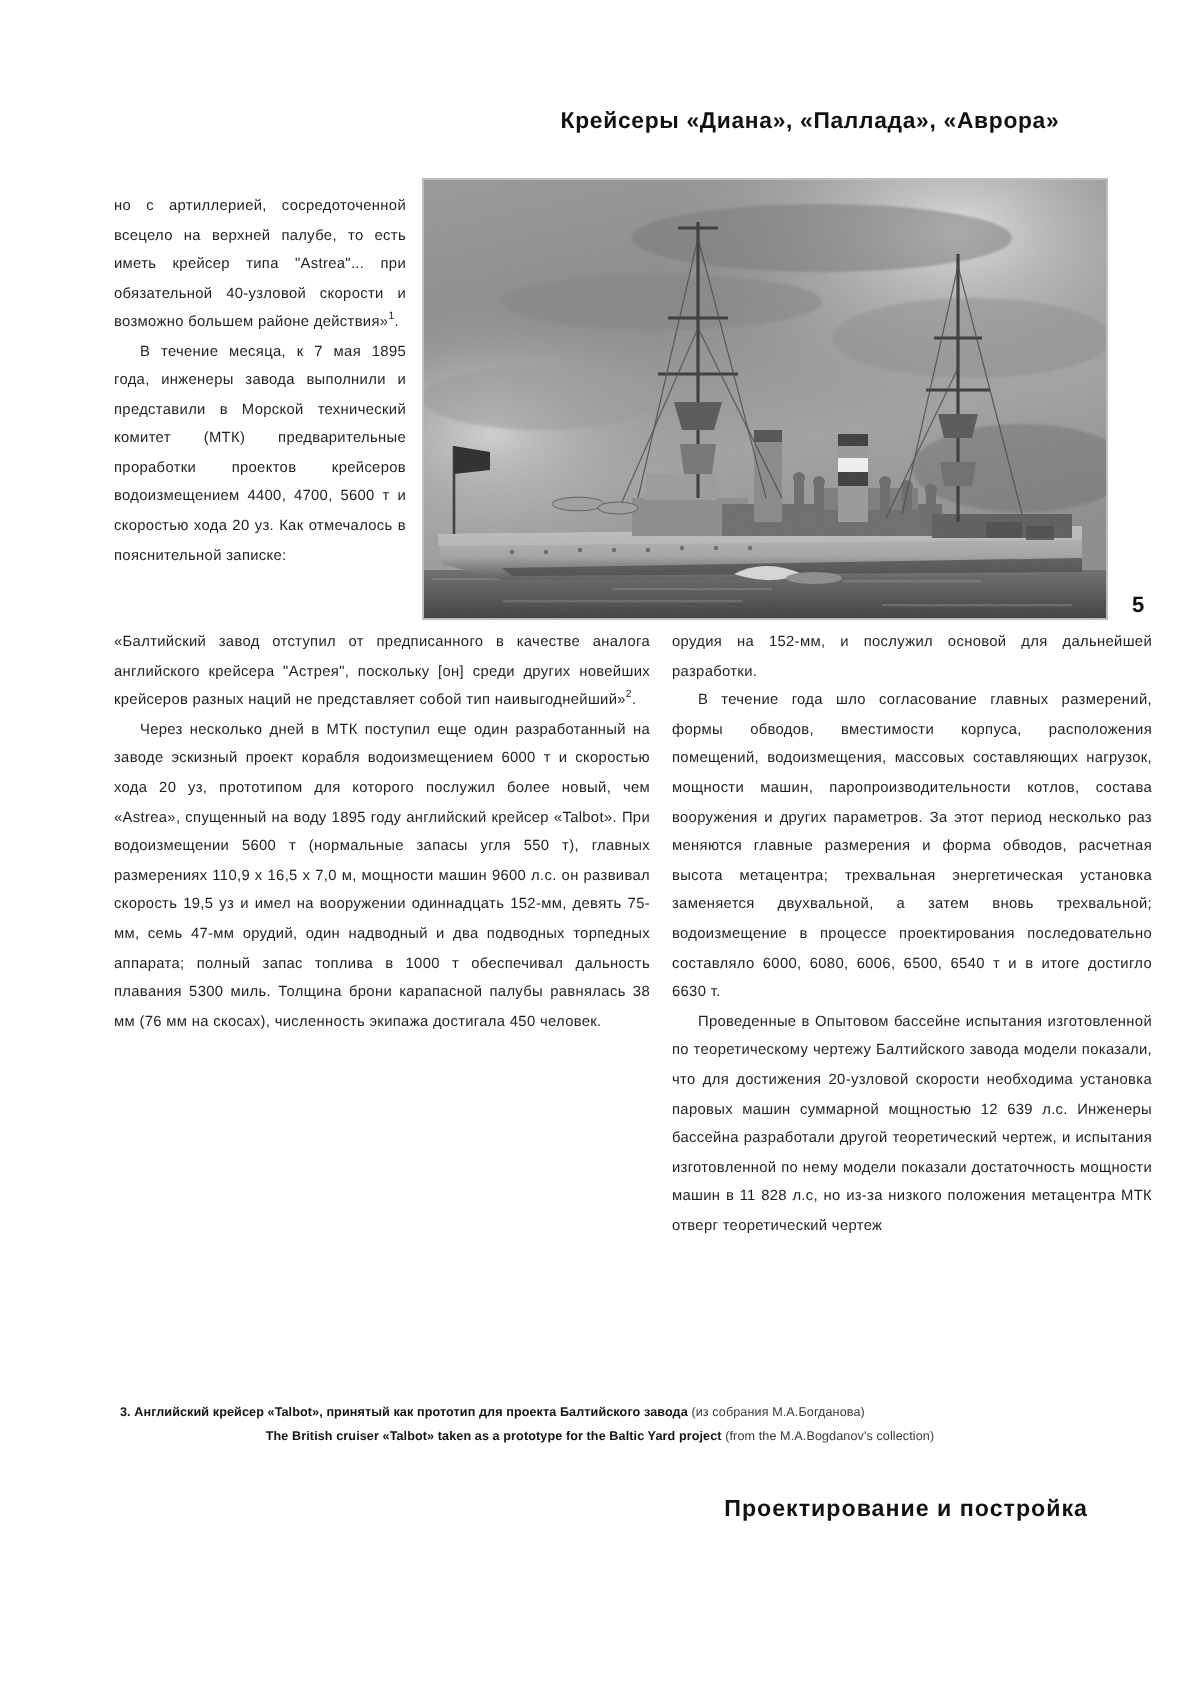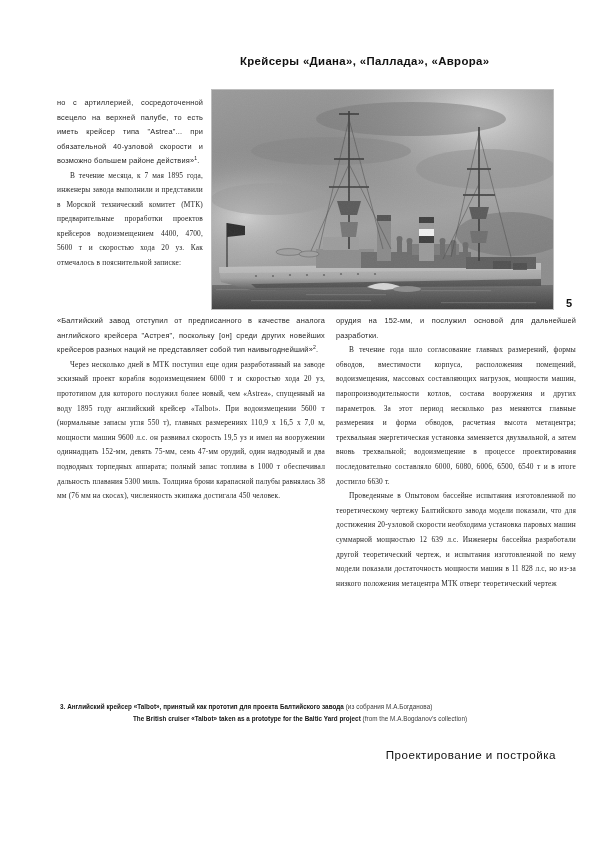--- a/index.html
+++ b/index.html
@@ -22,21 +22,21 @@
     width: 600px;
     height: 850px;
   }
 
   
   .running-head {
     position: absolute;
     left: 240px;
     top: 55px;
     width: 330px;
-    text-align: left;
+    text-align: center;
     font-size: 11.4px;
     font-weight: bold;
     letter-spacing: 0.35px;
     color: #111;
   }
 
   
   .folio {
     position: absolute;
     left: 566px;
@@ -91,21 +91,21 @@
     text-align: justify;
     color: #1f1f1f;
     letter-spacing: 0.17px;
     margin-left: 24px;
   }
   .col-narrow p,
   .col-wide-left p,
   .col-wide-right p {
     margin: 0;
   }
-  .indent { text-indent: 13px; font-family: Liberation Serif, serif; }
+  .indent { text-indent: 13px; }
   .no-indent { text-indent: 0; }
   sup {
     font-size: 5.2px;
     vertical-align: super;
     line-height: 0;
   }
 
   
   .caption {
     position: absolute;
@@ -127,26 +127,26 @@
     margin-top: 1.5px;
   }
   .caption .src {
     font-weight: normal;
     color: #3a3a3a;
   }
 
   
   .footer-title {
     position: absolute;
-    left: 266px;
+    left: 254px;
     top: 748px;
     width: 290px;
     text-align: right;
     font-size: 11.6px;
-    font-weight: normal;
+    font-weight: bold;
     letter-spacing: 0.5px;
     color: #111;
   }
 </style>
 </head>
 <body>
 
 <div class="page">
 
   <div class="running-head">Крейсеры «Диана», «Паллада», «Аврора»</div>

